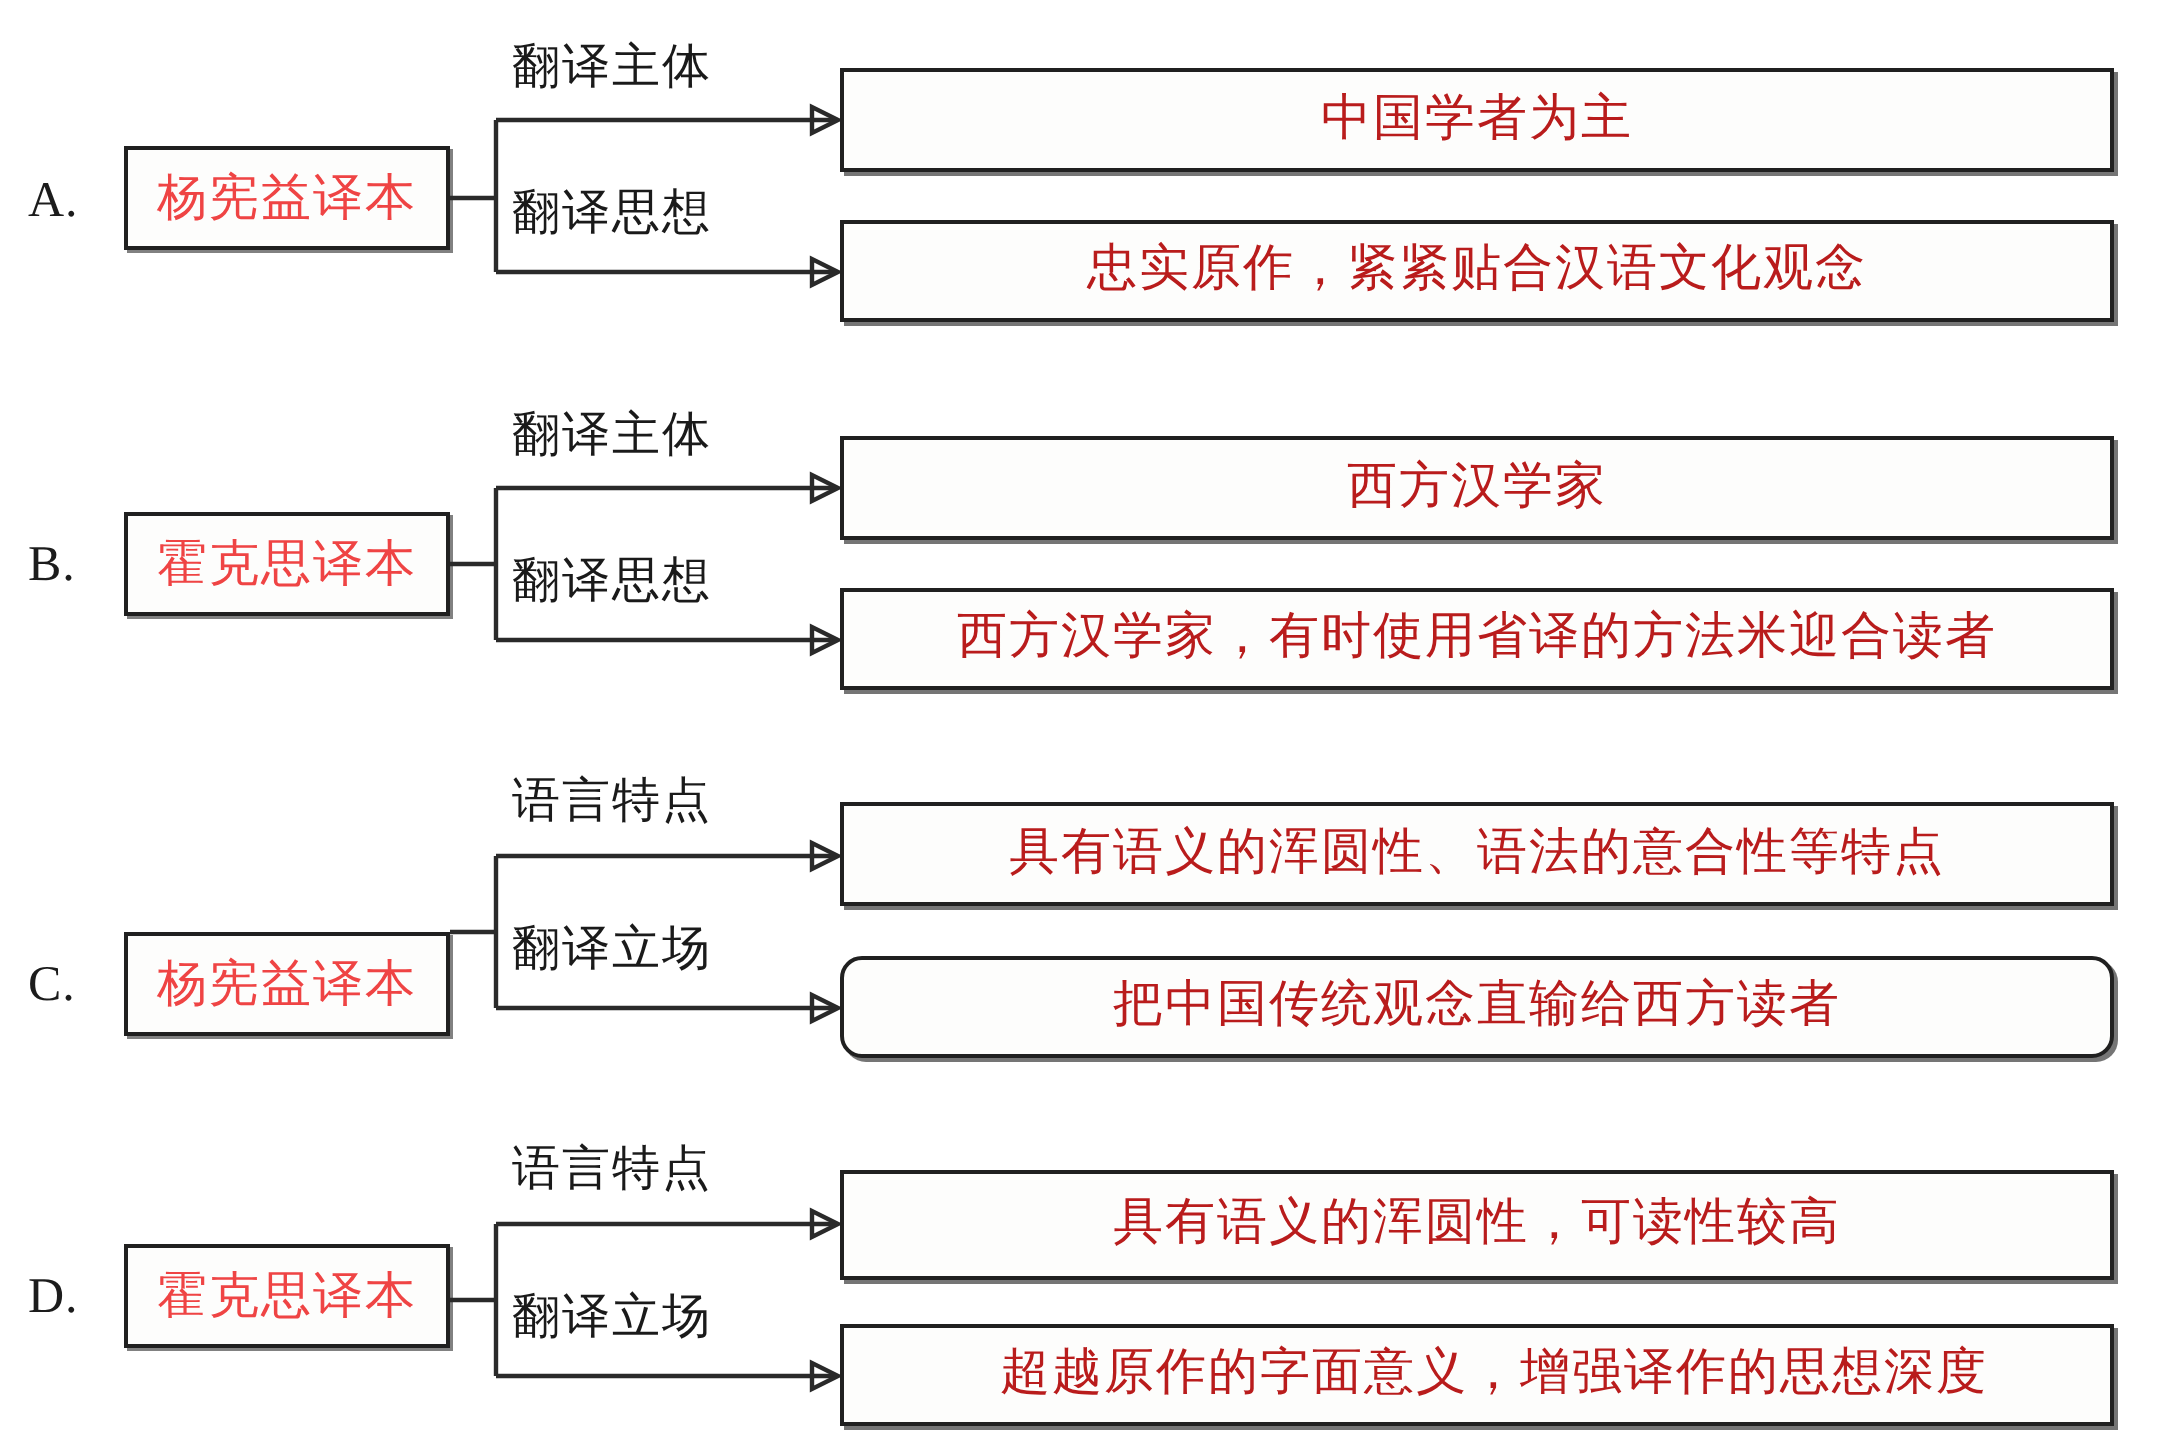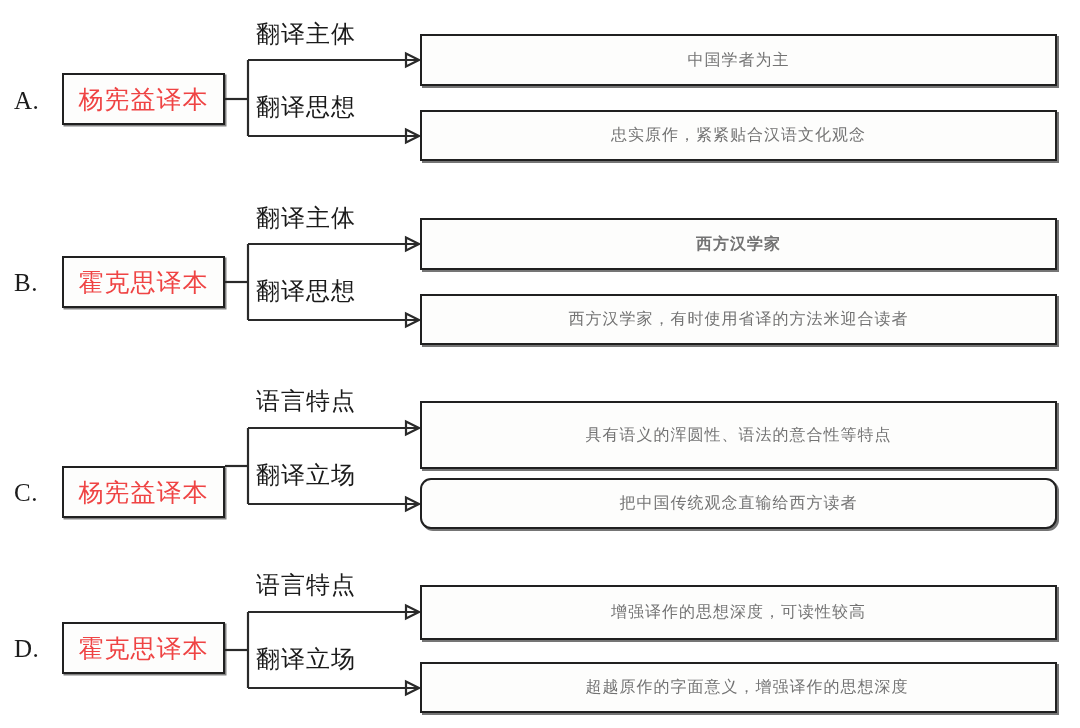--- a/index.html
+++ b/index.html
@@ -73,24 +73,24 @@
     box-sizing: border-box;
     border: 2.5px solid #202020;
     background: #fdfdfc;
     display: flex;
     align-items: center;
     justify-content: center;
     box-shadow: 2px 2px 0 rgba(25,25,25,0.6);
   }
   .target-box .box-text {
     font-family: "Liberation Serif", "DejaVu Serif", serif;
-    font-size: 16px;
+    font-size: 25px;
     line-height: 1.15;
     letter-spacing: 1px;
-    color: #737373;
+    color: #b91c1c;
     white-space: nowrap;
     text-align: right;
   }
 
   
   .connector-svg {
     position: absolute;
     left: 0;
     top: 0;
     overflow: visible;
@@ -152,21 +152,21 @@
       <svg class="connector-svg" width="1080" height="728">
         <line x1="225" y1="282" x2="248" y2="282"></line>
         <line x1="248" y1="244" x2="248" y2="320"></line>
         <line x1="248" y1="244" x2="417" y2="244"></line>
         <line x1="248" y1="320" x2="417" y2="320"></line>
         <path class="arrow-head" d="M 419 244 L 406 237.5 L 406 250.5 Z"></path>
         <path class="arrow-head" d="M 419 320 L 406 313.5 L 406 326.5 Z"></path>
       </svg>
       <div class="edge-label" style="left: 256px; top: 206px;">翻译主体</div>
       <div class="edge-label" style="left: 256px; top: 279px;">翻译思想</div>
-      <div class="target-box" style="top: 218px; height: 52px; font-weight: bold;">
+      <div class="target-box" style="top: 218px; height: 52px;">
         <span class="box-text">西方汉学家</span>
       </div>
       <div class="target-box" style="top: 294px; height: 51px;">
         <span class="box-text">西方汉学家，有时使用省译的方法米迎合读者</span>
       </div>
     </div>
     <div class="group" style="top: 0px;">
       <div class="option-letter" style="top: 480px;">C.</div>
       <div class="source-box" style="top: 466px;">
         <span class="box-text">杨宪益译本</span>
@@ -174,21 +174,21 @@
       <svg class="connector-svg" width="1080" height="728">
         <line x1="225" y1="466" x2="248" y2="466"></line>
         <line x1="248" y1="428" x2="248" y2="504"></line>
         <line x1="248" y1="428" x2="417" y2="428"></line>
         <line x1="248" y1="504" x2="417" y2="504"></line>
         <path class="arrow-head" d="M 419 428 L 406 421.5 L 406 434.5 Z"></path>
         <path class="arrow-head" d="M 419 504 L 406 497.5 L 406 510.5 Z"></path>
       </svg>
       <div class="edge-label" style="left: 256px; top: 389px;">语言特点</div>
       <div class="edge-label" style="left: 256px; top: 463px;">翻译立场</div>
-      <div class="target-box" style="top: 401px; height: 68px;">
+      <div class="target-box" style="top: 401px; height: 52px;">
         <span class="box-text">具有语义的浑圆性、语法的意合性等特点</span>
       </div>
       <div class="target-box" style="top: 478px; height: 51px; border-radius: 11px;">
         <span class="box-text">把中国传统观念直输给西方读者</span>
       </div>
     </div>
     <div class="group" style="top: 0px;">
       <div class="option-letter" style="top: 636px;">D.</div>
       <div class="source-box" style="top: 622px;">
         <span class="box-text">霍克思译本</span>
@@ -197,19 +197,19 @@
         <line x1="225" y1="650" x2="248" y2="650"></line>
         <line x1="248" y1="612" x2="248" y2="688"></line>
         <line x1="248" y1="612" x2="417" y2="612"></line>
         <line x1="248" y1="688" x2="417" y2="688"></line>
         <path class="arrow-head" d="M 419 612 L 406 605.5 L 406 618.5 Z"></path>
         <path class="arrow-head" d="M 419 688 L 406 681.5 L 406 694.5 Z"></path>
       </svg>
       <div class="edge-label" style="left: 256px; top: 573px;">语言特点</div>
       <div class="edge-label" style="left: 256px; top: 647px;">翻译立场</div>
       <div class="target-box" style="top: 585px; height: 55px;">
-        <span class="box-text">增强译作的思想深度，可读性较高</span>
+        <span class="box-text">具有语义的浑圆性，可读性较高</span>
       </div>
       <div class="target-box" style="top: 662px; height: 51px; padding-left: 17px;">
         <span class="box-text">超越原作的字面意义，增强译作的思想深度</span>
       </div>
     </div>
   </div>
 
 </body></html>

